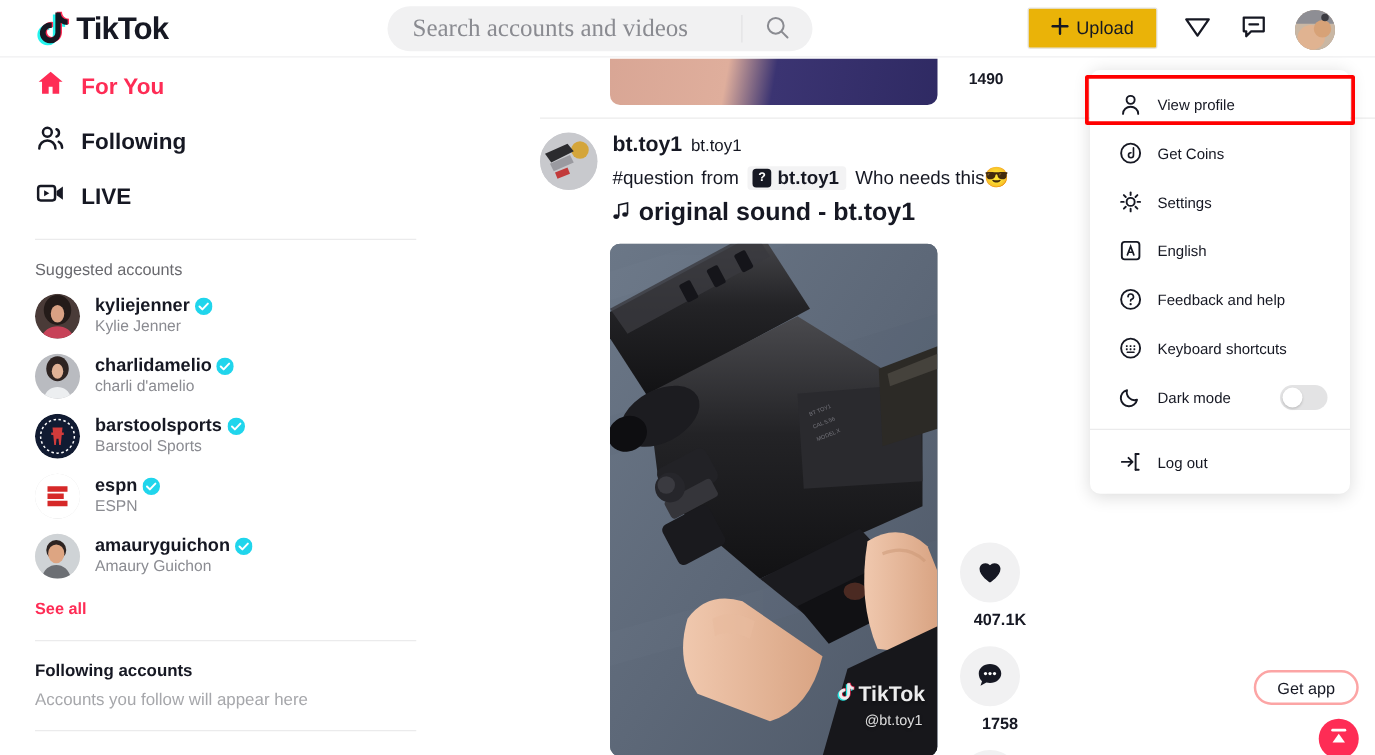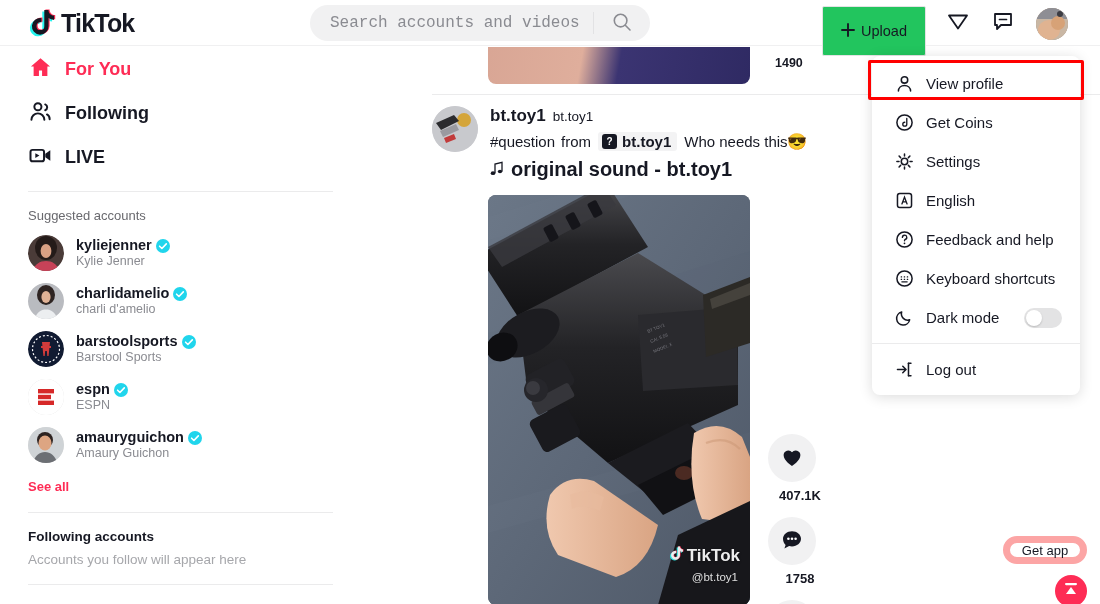--- a/index.html
+++ b/index.html
@@ -34,38 +34,38 @@
 
   .search-wrap {
     position: absolute; left: 310px; top: 5px;
     width: 340px; height: 36px;
     background: #f1f1f2;
     border-radius: 92px;
     display: flex; align-items: center;
   }
   .search-input {
     flex: 1; border: none; background: transparent; outline: none;
-    font-family: Liberation Mono, monospace;
-    font-size: 16px; color: #161823;
+    font-family: Liberation Serif, serif;
+    font-size: 20px; color: #161823;
     padding-left: 20px;
   }
   .search-input::placeholder { color: #8a8b91; }
   .search-divider {
     width: 1px; height: 22px; background: #e2e2e4;
   }
   .search-btn {
     width: 56px; height: 36px; background: transparent;
     border: none; display: flex; align-items: center; justify-content: center;
     cursor: pointer;
   }
 
   .upload-btn {
     position: absolute; left: 822px; top: 6px;
-    width: 104px; height: 50px;
-    background: #22c55e;
+    width: 104px; height: 33px;
+    background: #eab308;
     border: 1px solid #e3e3e4;
     border-radius: 2px;
     display: flex; align-items: center; justify-content: center; gap: 6px;
     cursor: pointer;
     font-size: 14.5px; color: #161823;
   }
   .hdr-icon {
     position: absolute; top: 8px;
     width: 30px; height: 30px;
     display: flex; align-items: center; justify-content: center;
@@ -226,21 +226,21 @@
     cursor: pointer; border: none;
   }
   .act-count {
     font-size: 13px; font-weight: bold; color: #161823;
     margin: 6px 0 14px 16px;
   }
 
   .get-app {
     position: absolute; left: 1003px; top: 536px;
     width: 84px; height: 28px;
-    border: 7px solid #fca5a5; border-radius: 92px;
+    border: 2px solid #fca5a5; border-radius: 92px;
     background: #fff;
     display: flex; align-items: center; justify-content: center;
     font-size: 13px; color: #161823; cursor: pointer;
     z-index: 40;
   }
   .to-top {
     position: absolute; left: 1055px; top: 575px;
     width: 32px; height: 32px; border-radius: 50%;
     background: #fe2c55;
     display: flex; align-items: center; justify-content: center;
@@ -253,21 +253,21 @@
     width: 208px;
     background: #fff;
     border-radius: 8px;
     box-shadow: 0 2px 14px rgba(0,0,0,.14);
     padding: 8px 0 6px 0;
     z-index: 70;
   }
   .dd-item {
     display: flex; align-items: center; gap: 12px;
     height: 39px; padding-left: 22px;
-    font-size: 15px; cursor: pointer; position: relative;
+    font-size: 12px; cursor: pointer; position: relative;
   }
   .dd-sep { height: 1px; background: #ebebec; margin: 6px 0; }
   .dd-toggle {
     position: absolute; right: 18px; top: 10px;
     width: 38px; height: 20px; border-radius: 10px;
     background: #e3e3e4; cursor: pointer;
   }
   .dd-toggle::after {
     content: ""; position: absolute; left: 2px; top: 2px;
     width: 16px; height: 16px; border-radius: 50%;

